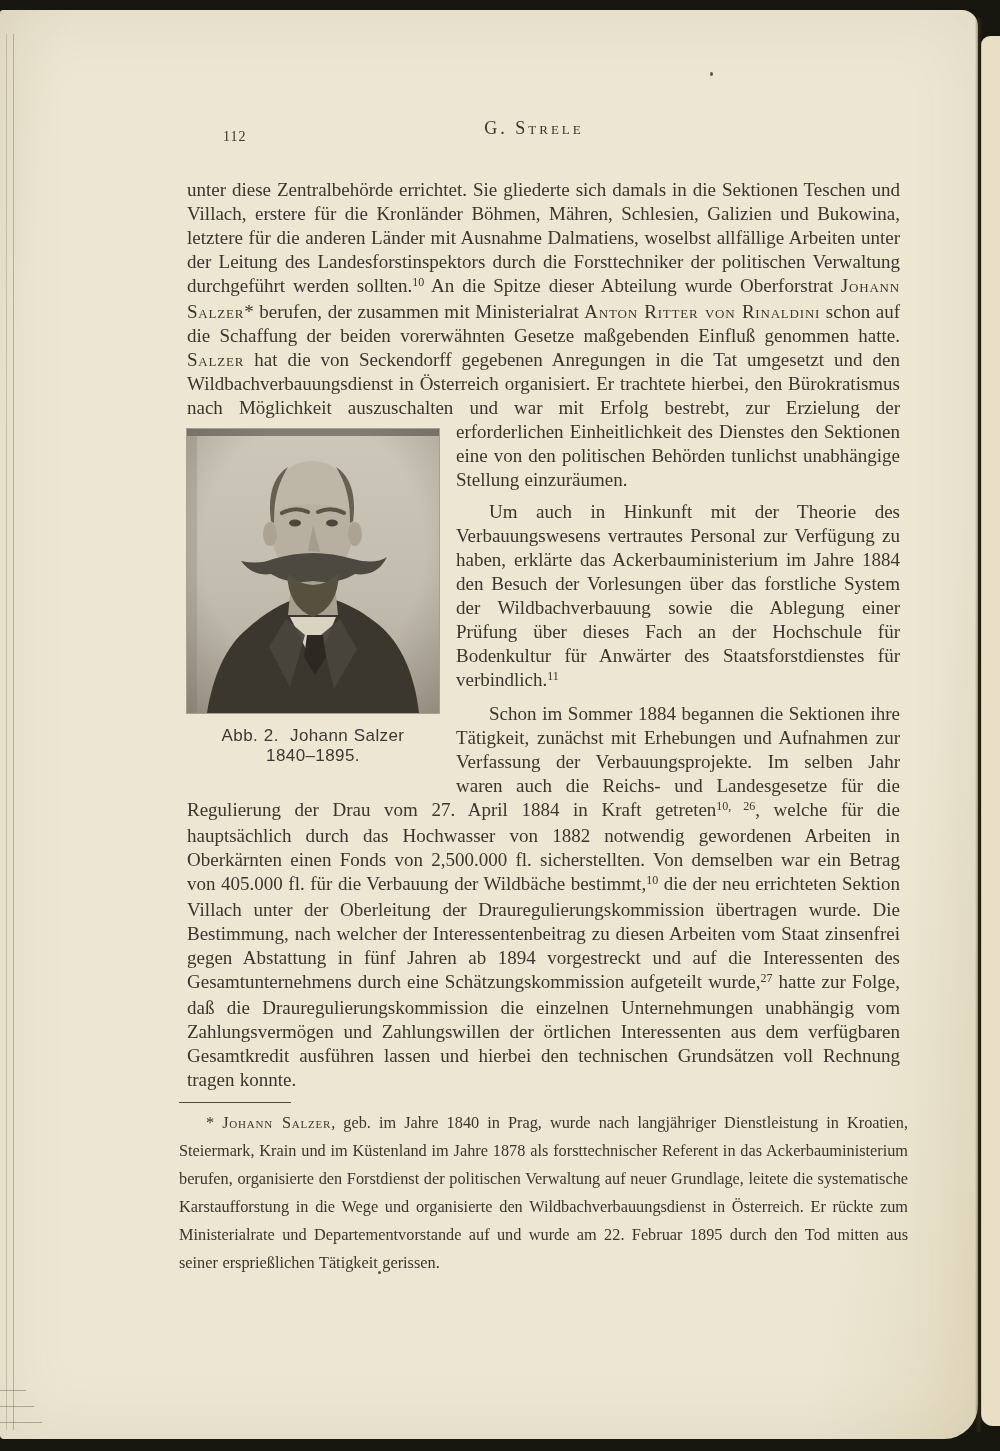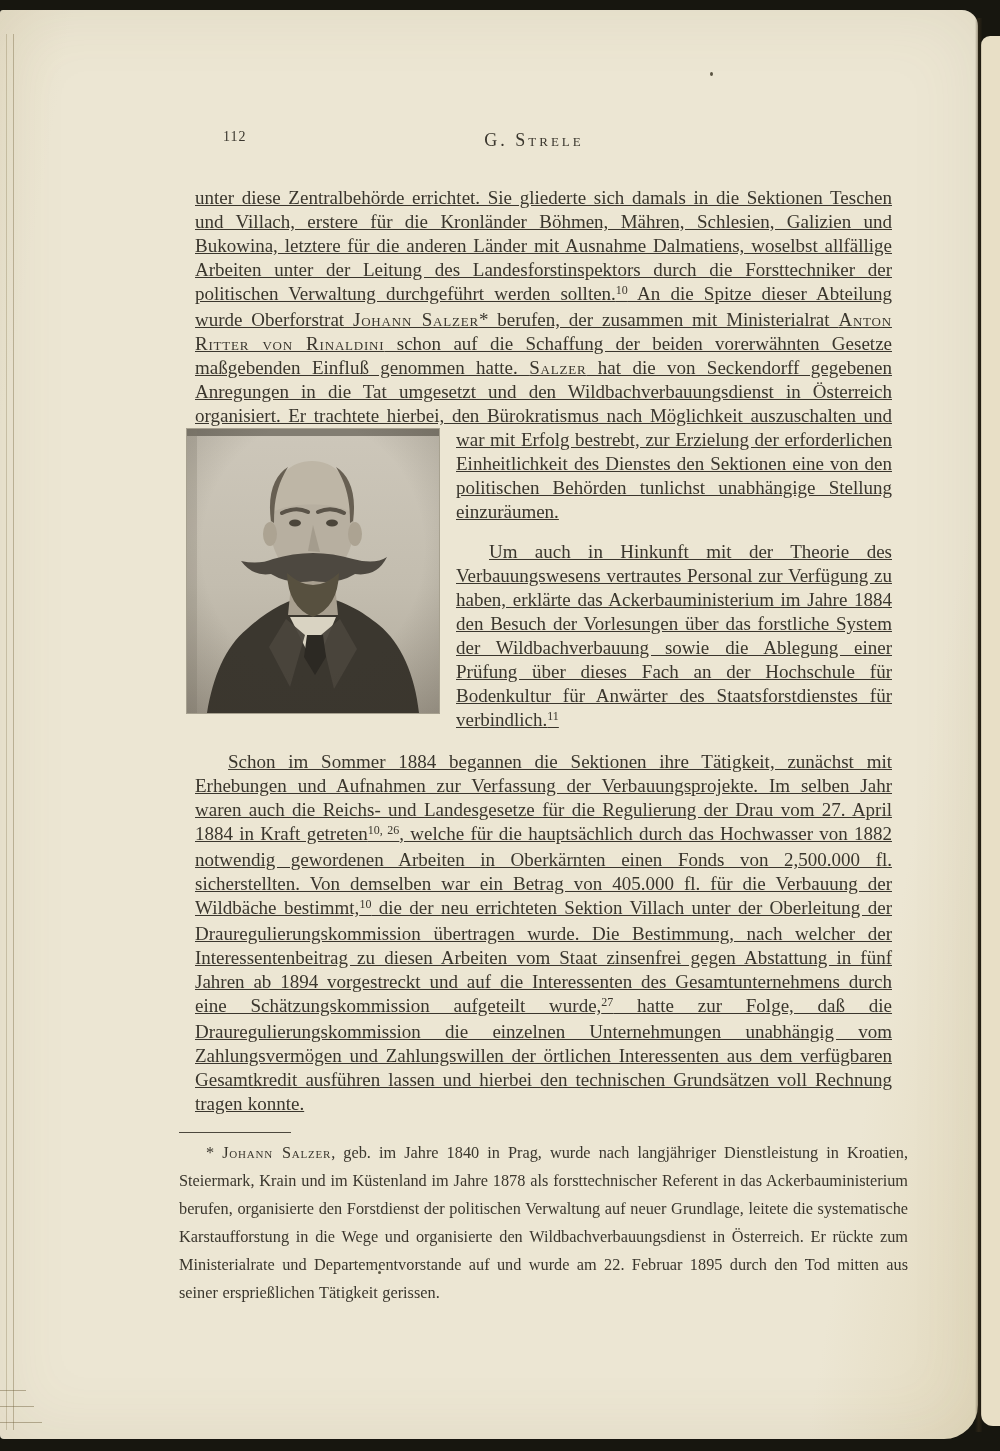--- a/index.html
+++ b/index.html
@@ -34,30 +34,30 @@
   .speck { position:absolute; background:#5a5442; border-radius:50%; }
   .speck.k1 { left:710px; top:72px;  width:3px; height:4px; }
   .speck.k2 { left:378px; top:1271px; width:3px; height:3px; }
 
   
   .page-number {
     position:absolute; left:179px; top:129px;
     font-size:14px; color:var(--ink,#3a362d); letter-spacing:1px;margin-left:44px;
   }
   .running-header {
-    position:absolute; left:179px; top:130px; width:710px; text-align:center;
+    position:absolute; left:179px; top:118px; width:710px; text-align:center;
     font-size:18px; color:var(--ink,#3a362d);
     font-variant:small-caps; letter-spacing:3px;
   }
   .text-col {
     position:absolute; left:179px; top:170px; width:729px;
     font-size:19px; line-height:24px; color:var(--ink,#3a362d);
     text-align:justify; word-spacing:0.5px;
   }
-  .para { margin:16px;text-decoration:underline; }
+  .para { margin:8px; }
   .para.indent { text-indent:33px; }
   .seg-n  { }
   .seg-sc { font-variant:small-caps; letter-spacing:0.8px; }
   .seg-sup{ font-size:12px; position:relative; top:-6px; letter-spacing:0; }
 
   
   .float-spacer { float:left; width:0; height:259px; }
   .portrait-figure { float:left; clear:left; width:252px; margin:0 17px 21px 8px; }
   .photo-frame {
     width:252px; height:284px; overflow:hidden;
@@ -147,20 +147,24 @@
         <ellipse cx="145" cy="94" rx="6" ry="3.5" fill="#4b453a"></ellipse>
 
         <path d="M126,96 L121,122 L133,123 Z" fill="#a1998a" opacity="0.85"></path>
 
         <path d="M86,130 Q126,118 166,130 Q188,136 200,128 Q190,148 168,145 Q150,156 126,152 Q102,156 84,145 Q66,148 54,132 Q72,136 86,130 Z" fill="#4d4840"></path>
 
         <path d="M100,144 Q126,168 152,144 Q151,178 126,188 Q101,178 100,144 Z" fill="#57503f"></path>
         <rect width="252" height="284" fill="url(#pvig)"></rect>
       </svg>
     </div>
+    <figcaption class="figure-caption">
+      <div>Abb. 2.&nbsp; Johann Salzer</div>
+      <div>1840–1895.</div>
+    </figcaption>
   </figure>
 
   <p class="para"><span class="seg-n">unter diese Zentralbehörde errichtet. Sie gliederte sich damals in die Sektionen Teschen und Villach, erstere für die Kronländer Böhmen, Mähren, Schlesien, Galizien und Bukowina, letztere für die anderen Länder mit Ausnahme Dalmatiens, woselbst allfällige Arbeiten unter der Leitung des Landesforstinspektors durch die Forsttechniker der politischen Verwaltung durchgeführt werden sollten.</span><span class="seg-sup">10</span><span class="seg-n"> An die Spitze dieser Abteilung wurde Oberforstrat </span><span class="seg-sc">Johann Salzer</span><span class="seg-n">* berufen, der zusammen mit Ministerialrat </span><span class="seg-sc">Anton Ritter von Rinaldini</span><span class="seg-n"> schon auf die Schaffung der beiden vorerwähnten Gesetze maßgebenden Einfluß genommen hatte. </span><span class="seg-sc">Salzer</span><span class="seg-n"> hat die von Seckendorff gegebenen Anregungen in die Tat umgesetzt und den Wildbachverbauungsdienst in Österreich organisiert. Er trachtete hierbei, den Bürokratismus nach Möglichkeit auszuschalten und war mit Erfolg bestrebt, zur Erzielung der erforderlichen Einheitlichkeit des Dienstes den Sektionen eine von den politischen Behörden tunlichst unabhängige Stellung einzuräumen.</span></p>
   <p class="para indent"><span class="seg-n">Um auch in Hinkunft mit der Theorie des Verbauungswesens vertrautes Personal zur Verfügung zu haben, erklärte das Ackerbauministerium im Jahre 1884 den Besuch der Vorlesungen über das forstliche System der Wildbachverbauung sowie die Ablegung einer Prüfung über dieses Fach an der Hochschule für Bodenkultur für Anwärter des Staatsforstdienstes für verbindlich.</span><span class="seg-sup">11</span></p>
   <p class="para indent"><span class="seg-n">Schon im Sommer 1884 begannen die Sektionen ihre Tätigkeit, zunächst mit Erhebungen und Aufnahmen zur Verfassung der Verbauungsprojekte. Im selben Jahr waren auch die Reichs- und Landesgesetze für die Regulierung der Drau vom 27. April 1884 in Kraft getreten</span><span class="seg-sup">10, 26</span><span class="seg-n">, welche für die hauptsächlich durch das Hochwasser von 1882 notwendig gewordenen Arbeiten in Oberkärnten einen Fonds von 2,500.000 fl. sicherstellten. Von demselben war ein Betrag von 405.000 fl. für die Verbauung der Wildbäche bestimmt,</span><span class="seg-sup">10</span><span class="seg-n"> die der neu errichteten Sektion Villach unter der Oberleitung der Drauregulierungskommission übertragen wurde. Die Bestimmung, nach welcher der Interessentenbeitrag zu diesen Arbeiten vom Staat zinsenfrei gegen Abstattung in fünf Jahren ab 1894 vorgestreckt und auf die Interessenten des Gesamtunternehmens durch eine Schätzungskommission aufgeteilt wurde,</span><span class="seg-sup">27</span><span class="seg-n"> hatte zur Folge, daß die Drauregulierungskommission die einzelnen Unternehmungen unabhängig vom Zahlungsvermögen und Zahlungswillen der örtlichen Interessenten aus dem verfügbaren Gesamtkredit ausführen lassen und hierbei den technischen Grundsätzen voll Rechnung tragen konnte.</span></p>
 
   <div class="footnote-rule"></div>
   <p class="footnote" style="margin:0;"><span class="seg-n">* </span><span class="seg-sc">Johann Salzer</span><span class="seg-n">, geb. im Jahre 1840 in Prag, wurde nach langjähriger Dienstleistung in Kroatien, Steiermark, Krain und im Küstenland im Jahre 1878 als forsttechnischer Referent in das Ackerbauministerium berufen, organisierte den Forstdienst der politischen Verwaltung auf neuer Grundlage, leitete die systematische Karstaufforstung in die Wege und organisierte den Wildbachverbauungsdienst in Österreich. Er rückte zum Ministerialrate und Departementvorstande auf und wurde am 22. Februar 1895 durch den Tod mitten aus seiner ersprießlichen Tätigkeit gerissen.</span></p>
 </div>
 

